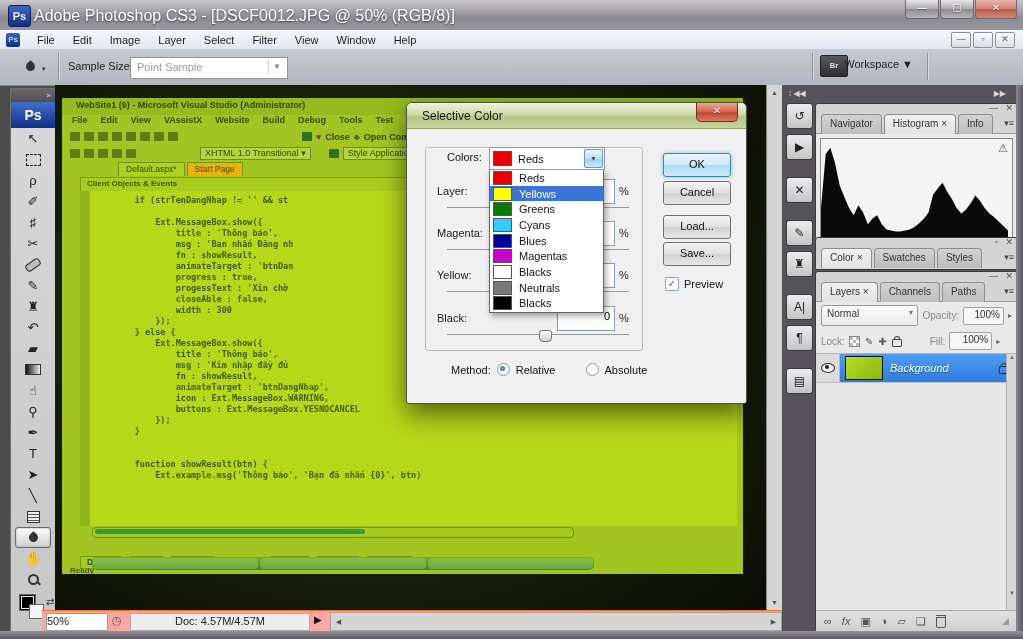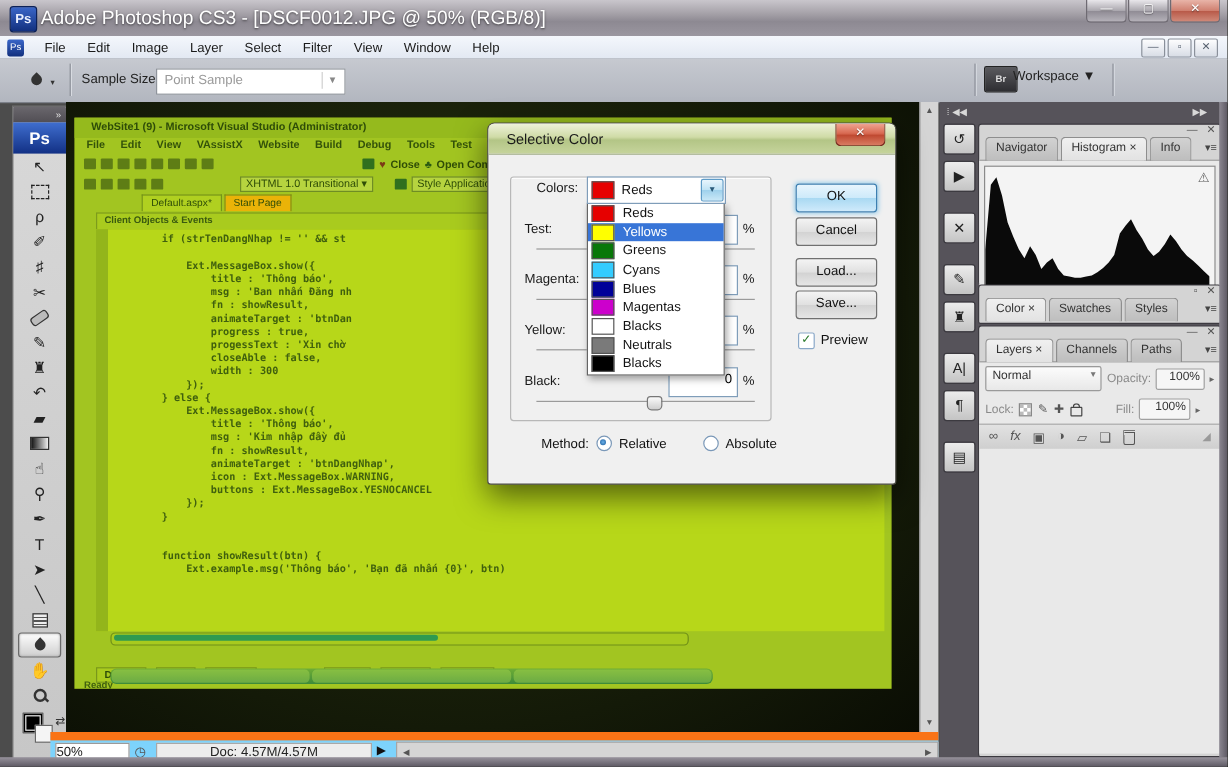--- a/index.html
+++ b/index.html
@@ -99,21 +99,21 @@
     font-size:8.5px;color:#2e4c08;font-weight:bold;align-items:center;}
   #vsbottom .seg{padding:0 6px;border:1px solid #79981b;background:#a9cb1e;height:11px;line-height:11px;}
   #vsbottom .tagseg{border:1px solid #79981b;background:#b0d020;padding:0 5px;height:11px;line-height:11px;}
   .taskbar{position:absolute;left:30px;bottom:4px;width:500px;height:11px;border-radius:5px;
     background:linear-gradient(#6fae35,#3d8a3a);display:flex;gap:2px;padding:1px;}
   .taskbar i{flex:1;background:rgba(190,230,90,.35);border-radius:4px;}
   .vready{position:absolute;left:8px;bottom:-1px;font-size:8px;color:#41610f;font-weight:bold;}
   
   #vscrollbar{left:766px;top:85px;width:15px;height:525px;background:#d5d5d5;border-left:1px solid #8a8a8a;}
   .scr-arr{position:absolute;left:1px;width:13px;height:13px;font-size:7px;color:#555;text-align:center;line-height:13px;}
-  #statusbar{left:42px;top:610px;width:740px;height:21px;background:#7dd3fc;border-top:7px solid #f97316;
+  #statusbar{left:42px;top:610px;width:740px;height:21px;background:#fca5a5;border-top:1px solid #f97316;
     font-size:11px;color:#222;}
   #zoomfield{position:absolute;left:4px;top:2px;width:56px;height:15px;background:#fff;border:1px solid #9a9a9a;
     padding:1px 4px 0 0;text-align:left;font-size:11px;}
   .clock-ico{position:absolute;left:70px;top:3px;font-size:11px;color:#555;}
   #docinfo{position:absolute;left:88px;top:2px;width:178px;height:15px;background:#ededed;border:1px solid #a8a8a8;
     text-align:center;font-size:11px;padding-top:1px;}
   #status-flyout{position:absolute;left:272px;top:3px;color:#111;font-size:10px;}
   #hscrollbar{position:absolute;left:288px;top:1px;width:450px;height:17px;background:#d5d5d5;border:1px solid #a5a5a5;}
   
   #bottomframe{left:0;top:631px;width:1023px;height:8px;background:linear-gradient(#97929c,#5d5963);}
@@ -560,20 +560,33 @@
         <span class="lockicons">
           <span class="checker"></span>
           <span>✎</span>
           <span>✚</span>
           <span class="css-lock"></span>
         </span>
         <span class="dim" style="margin-left:24px">Fill:</span>
         <span class="valbox">100%</span>
         <span class="spin">▸</span>
       </div>
+      <div id="layerlist">
+        <div id="layerrow">
+          <div class="eyecell">
+            <span class="eye"></span>
+          </div>
+          <div class="layersel">
+            <div class="lthumb"></div>
+            <div class="lname">Background</div>
+            <span class="css-lock"></span>
+          </div>
+        </div>
+        <div class="lscroll">▲<br><span style="position:absolute;bottom:14px;left:2px">▼</span></div>
+      </div>
       <div id="layers-bottom">
         <span>∞</span>
         <span style="font-style:italic">fx</span>
         <span>▣</span>
         <span>◑</span>
         <span>▱</span>
         <span>❏</span>
         <span class="trash"></span>
         <span class="grip">◢</span>
       </div>
@@ -631,21 +644,21 @@
       <div class="ditem">
       <span class="sw" style="background: rgb(122, 122, 122);"></span>
       <span>Neutrals</span>
     </div>
       <div class="ditem">
       <span class="sw" style="background: rgb(0, 0, 0);"></span>
       <span>Blacks</span>
     </div>
     </div>
 
-  <span class="dlabel" style="left:30px;top:82px">Test:</span>
+  <span class="dlabel" style="left:30px;top:82px">Layer:</span>
   <div class="vrow-valbox" style="left:150px;top:76px"></div>
   <span class="pct" style="left:212px;top:82px">%</span>
   <div class="slider" style="top:104px"></div>
 
   <span class="dlabel" style="left:30px;top:124px">Magenta:</span>
   <div class="vrow-valbox" style="left:150px;top:118px"></div>
   <span class="pct" style="left:212px;top:124px">%</span>
   <div class="slider" style="top:146px"></div>
 
   <span class="dlabel" style="left:30px;top:166px">Yellow:</span>

